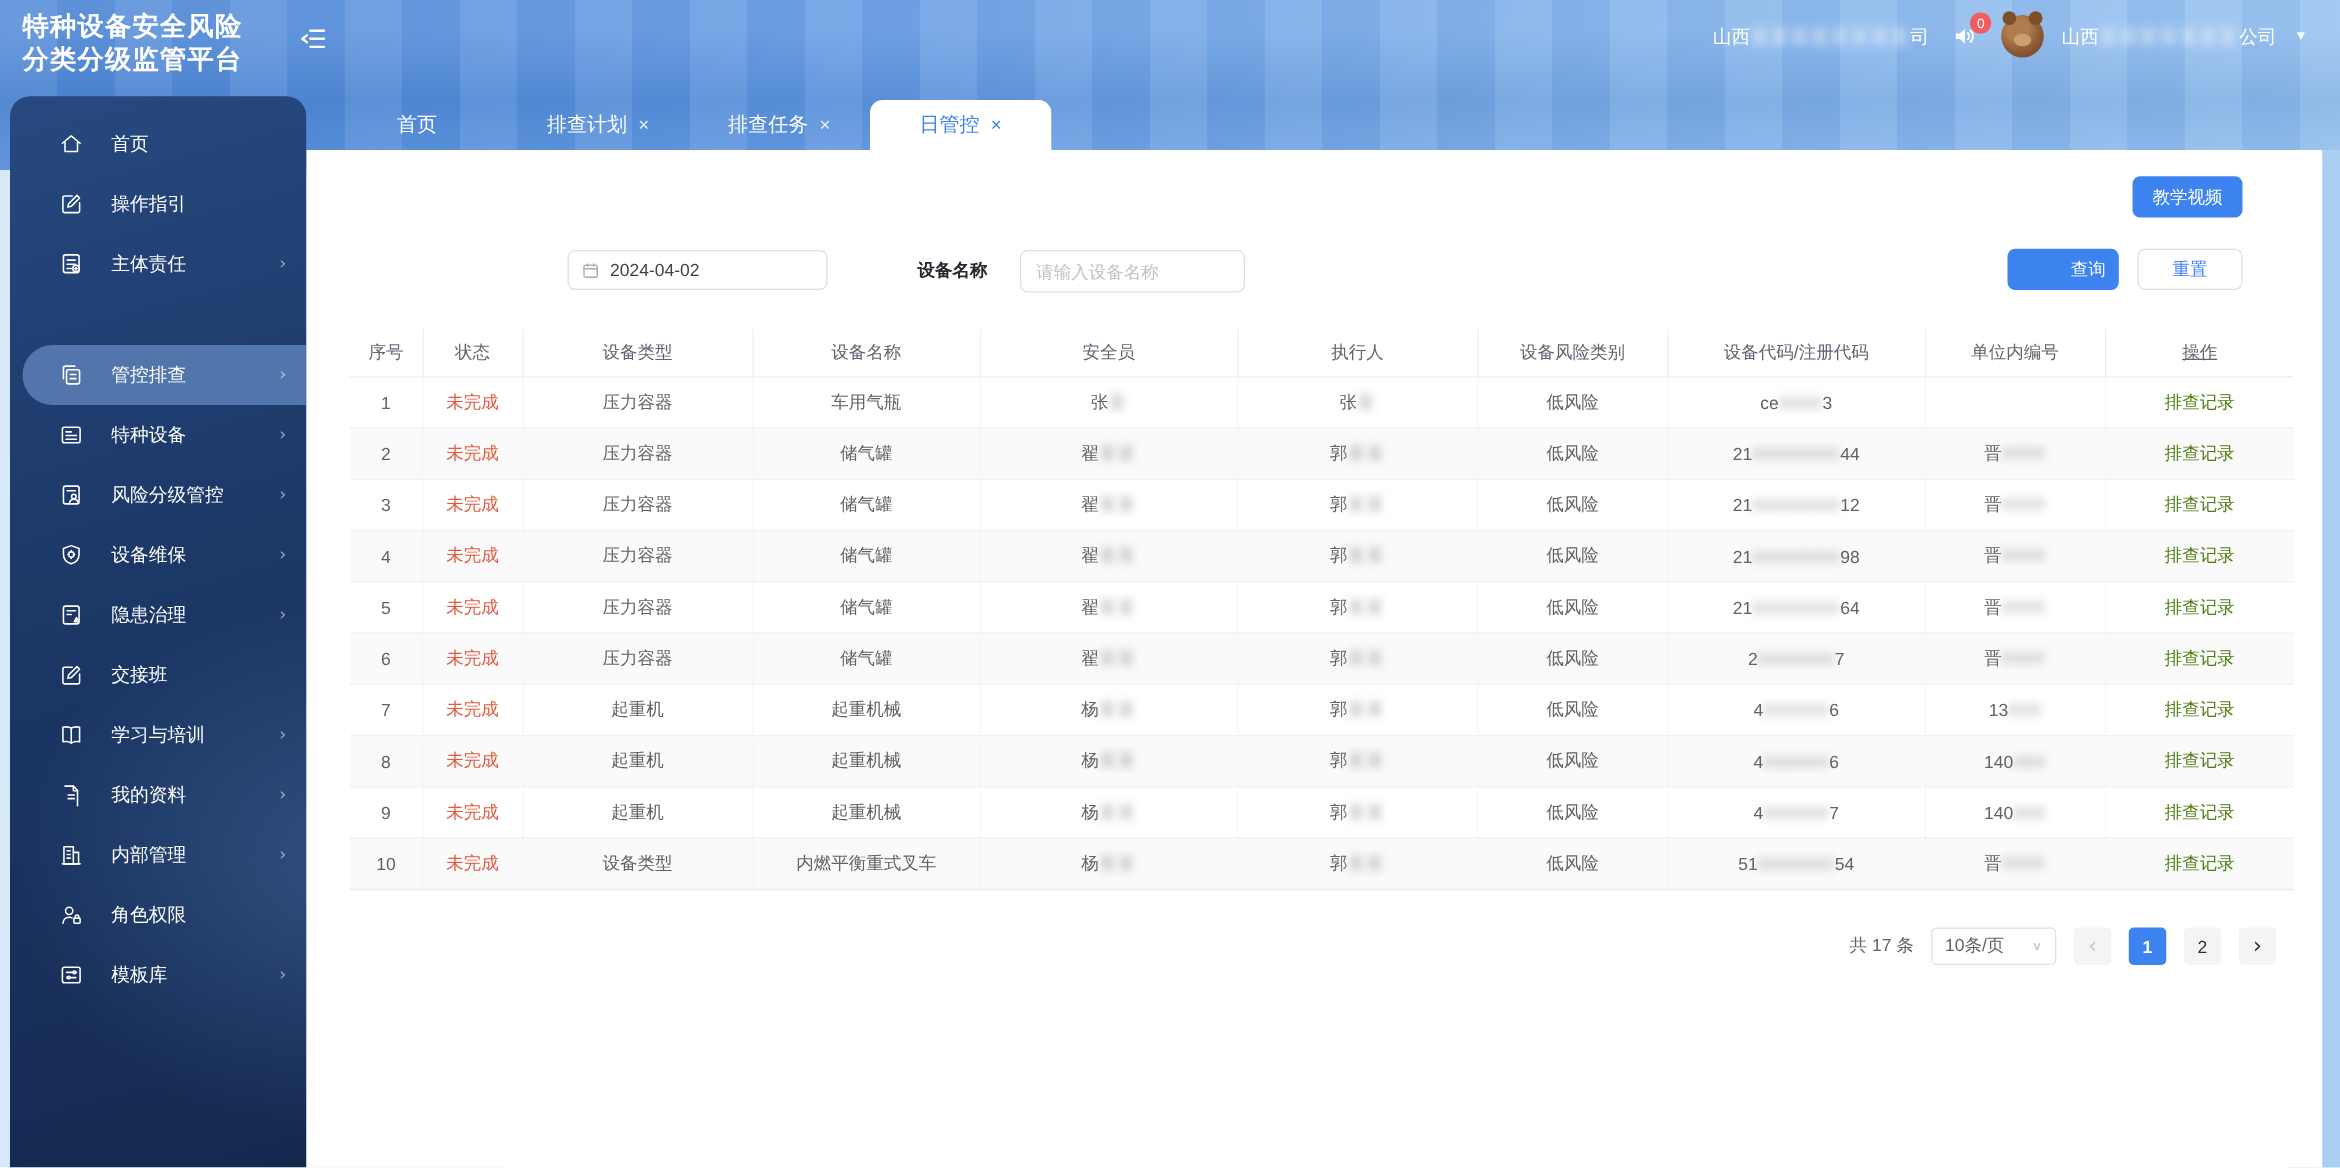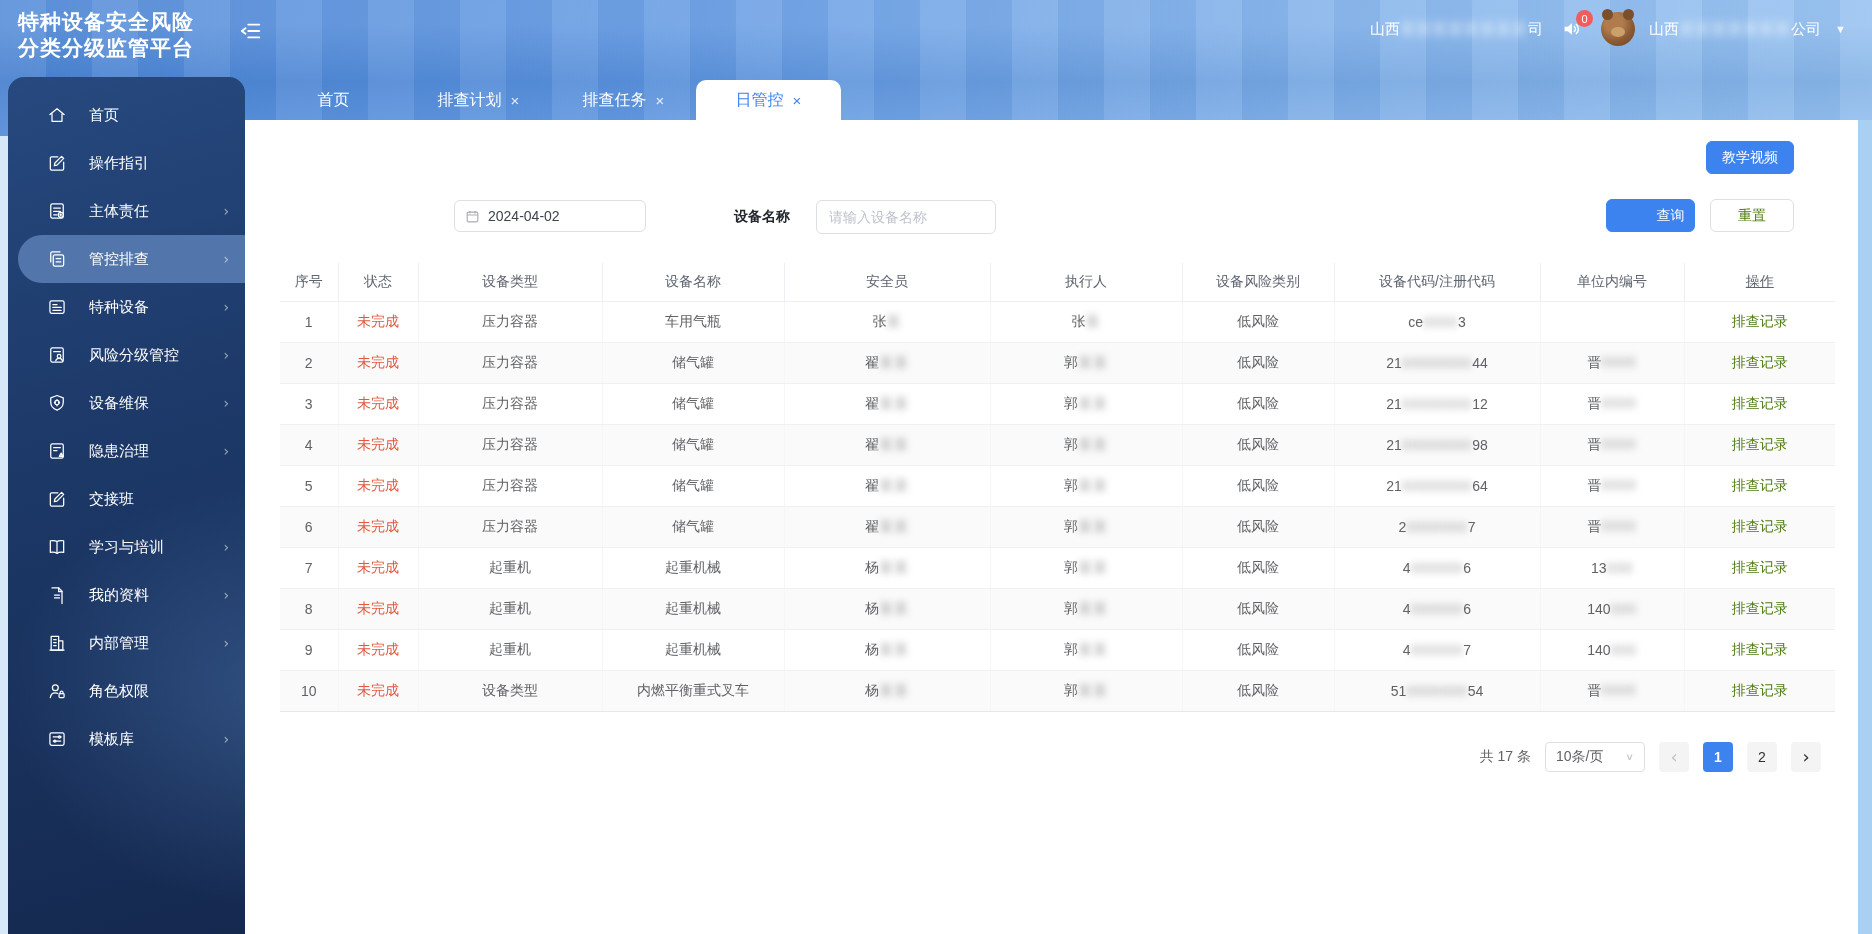--- a/index.html
+++ b/index.html
@@ -44,33 +44,33 @@
   .sidebar { position:absolute; left:8px; top:77px; width:237px; height:857px; z-index:4;
              border-radius:16px 16px 0 0; padding-top:14px;
              background:linear-gradient(165deg,#27497f 0%,#1d3a6a 38%,#15294f 100%); overflow:hidden; }
   .sidebar::after { content:""; position:absolute; inset:0; pointer-events:none;
              background:radial-gradient(ellipse 420px 330px at 115% 72%, rgba(110,160,225,.28), transparent 65%); }
   .side-item { position:relative; height:48px; display:flex; align-items:center; padding-left:38px; gap:22px;
                color:#fff; font-size:15px; cursor:pointer; z-index:2; }
   .side-icon { width:21px; height:21px; display:flex; align-items:center; justify-content:center; }
   .side-icon svg { width:20px; height:20px; }
   .side-chevron { position:absolute; right:16px; font-size:14px; color:rgba(255,255,255,.55); font-family:"DejaVu Sans",sans-serif; }
-  .side-item.active { background:#5276ab; border-radius:24px 0 0 24px; margin-left:10px; padding-left:28px; }
+  .side-item.active { background:#5276ab; border-radius:24px 0 0 24px; margin-left:10px; padding-left:28px;margin-top:41px; }
 
   
   .content { position:absolute; left:245px; top:120px; width:1613px; height:814px; background:#fff; z-index:2; }
 
   .btn { display:flex; align-items:center; justify-content:center; font-size:14px; border-radius:6px; cursor:pointer; }
   .btn-primary { background:#3c83f0; color:#fff; border:1px solid #3c83f0; }
-  .btn-plain { background:#fff; color:#4d7c0f; border:1px solid #dcdfe6; }
+  .btn-plain { background:#fff; color:#3b82f6; border:1px solid #dcdfe6; }
   .video-btn { position:absolute; left:1461px; top:21px; width:88px; height:33px; }
   .search-btn { position:absolute; left:1361px; top:79px; width:89px; height:33px;padding-left:40px; }
   .reset-btn  { position:absolute; left:1465px; top:79px; width:84px; height:33px; }
 
-  .date-box { position:absolute; left:209px; top:80px; width:192px; height:32px; border:1px solid #dcdfe6; border-radius:6px;
+  .date-box { position:absolute; left:209px; top:80px; width:208px; height:32px; border:1px solid #dcdfe6; border-radius:6px;
               display:flex; align-items:center; padding:0 10px; gap:8px; font-size:14px; color:#3d434c; cursor:pointer; background:#fff; }
   .date-box svg { width:15px; height:15px; color:#a8abb2; }
   .field-label { position:absolute; left:489px; top:88px; font-size:14px; font-weight:bold; color:#24292f; }
   .device-input { position:absolute; left:571px; top:80px; width:180px; height:32px; border:1px solid #dcdfe6; border-radius:6px;
                   padding:16px 12px; font-size:14px; color:#303133; font-family:inherit; }
   .device-input::placeholder { color:#bfc3cc; }
 
   
   .table-wrap { position:absolute; left:35px; top:143px; width:1555px; }
   table { width:100%; border-collapse:collapse; table-layout:fixed; }

